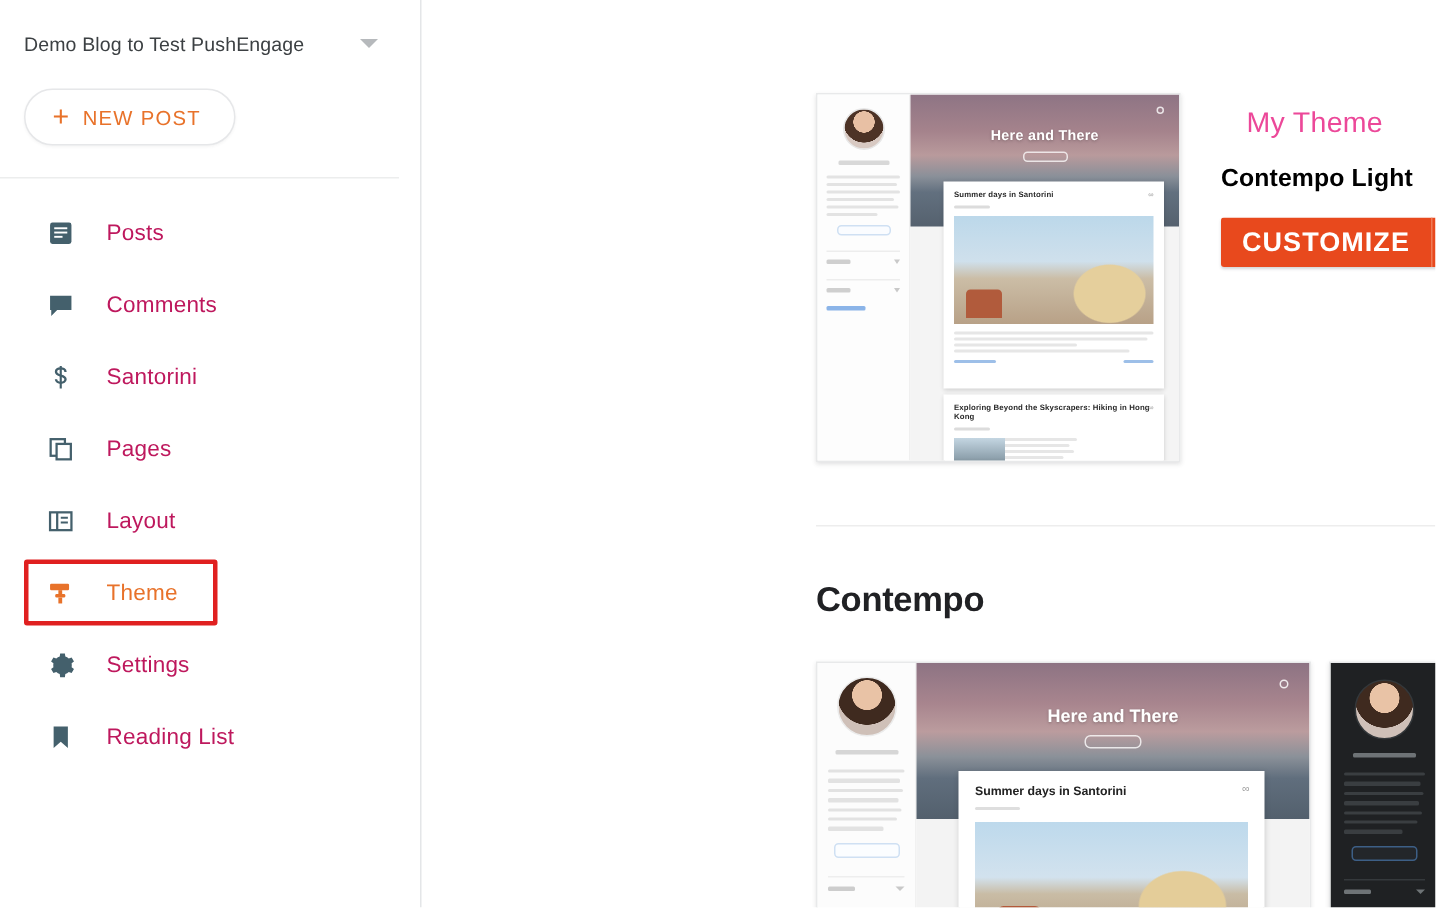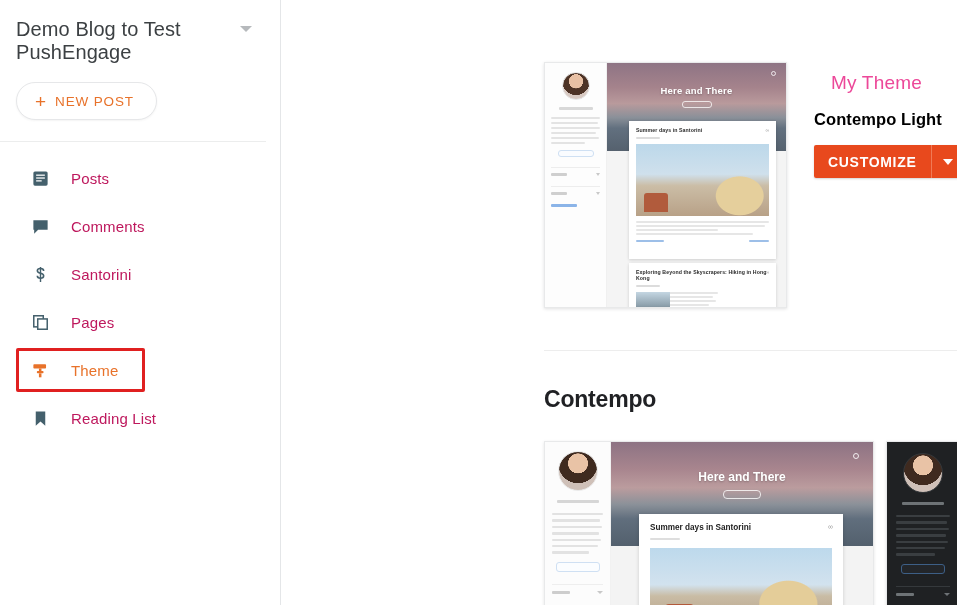--- a/index.html
+++ b/index.html
@@ -14,21 +14,21 @@
   
   .sidebar {
     width: 281px; height: 605px;
     border-right: 1px solid #e4e6e8;
     background: #fff;
     flex-shrink: 0;
     position: relative;
   }
   .blog-head { padding: 18px 16px 0 16px; position: relative; }
   .blog-title {
-    font-size: 20px; color: #3c4043; line-height: 23px;
+    font-size: 13px; color: #3c4043; line-height: 23px;
     letter-spacing: .1px; max-width: 205px;
   }
   .blog-caret {
     position: absolute; right: 28px; top: 26px;
     width: 0; height: 0;
     border-left: 6px solid transparent;
     border-right: 6px solid transparent;
     border-top: 6px solid #b6b9bc;
   }
   .newpost-wrap { padding: 18px 0 0 16px; }
@@ -173,21 +173,21 @@
     font-size: 16.5px; color: #000000; font-weight: 700;
     margin-top: 16px; letter-spacing: .1px; white-space: nowrap;
   }
   .cust-group {
     display: inline-flex; margin-top: 16px;
     border-radius: 2px; overflow: hidden;
     box-shadow: 0 1px 2px rgba(60,64,67,.22);
   }
   .cust-btn {
     background: #e8491d; color: #fff; border: none; cursor: pointer;
-    font-family: inherit; font-size: 14px; font-weight: 700;
+    font-family: inherit; font-size: 18px; font-weight: 700;
     letter-spacing: .7px; padding: 0 14px; height: 33px;
   }
   .cust-arrow {
     background: #e8491d; width: 33px; height: 33px; cursor: pointer;
     border-left: 1px solid #f07a56;
     display: flex; align-items: center; justify-content: center;
   }
   .cust-arrow i {
     width: 0; height: 0; border-left: 5px solid transparent;
     border-right: 5px solid transparent; border-top: 6px solid #fff;
@@ -331,34 +331,52 @@
       <div class="nav-item">
         <span class="nav-ico">
           <svg width="19" height="19" viewBox="0 0 24 24" fill="none" stroke="currentColor" stroke-width="1.9">
               <rect x="3.5" y="3.5" width="12" height="14"></rect>
               <rect x="8.5" y="7.5" width="12" height="13" fill="#fff"></rect>
             </svg>
         </span>
         <span class="nav-label">Pages</span>
       </div>
 
+      <div class="nav-item">
+        <span class="nav-ico">
+          <svg width="19" height="19" viewBox="0 0 24 24" fill="none" stroke="currentColor" stroke-width="1.9">
+              <rect x="3" y="4.5" width="18" height="15"></rect>
+              <path d="M9 4.5v15"></path>
+              <path d="M12 9h6M12 13h6" stroke-width="1.6"></path>
+            </svg>
+        </span>
+        <span class="nav-label">Layout</span>
+      </div>
 
       <div class="nav-item active">
         <span class="nav-ico">
           <svg width="19" height="19" viewBox="0 0 24 24" fill="currentColor">
               <rect x="3" y="4" width="16" height="5.4" rx="1"></rect>
               <rect x="10" y="9.4" width="3.2" height="4.2"></rect>
               <rect x="7.4" y="12.6" width="8.4" height="3" rx="1"></rect>
               <rect x="10" y="15.6" width="3.2" height="5"></rect>
             </svg>
         </span>
         <span class="nav-label">Theme</span>
         <span class="hl-box"></span>
       </div>
 
+      <div class="nav-item">
+        <span class="nav-ico">
+          <svg width="19" height="19" viewBox="0 0 24 24" fill="currentColor">
+              <path d="M12 8.2a3.8 3.8 0 1 0 0 7.6 3.8 3.8 0 0 0 0-7.6zm9.3 3.8c0-.6-.05-1.1-.15-1.7l2-1.5-2-3.4-2.4 1a7.6 7.6 0 0 0-2.9-1.7L15.5 2h-4l-.35 2.7a7.6 7.6 0 0 0-2.9 1.7l-2.4-1-2 3.4 2 1.5c-.1.6-.15 1.1-.15 1.7s.05 1.1.15 1.7l-2 1.5 2 3.4 2.4-1a7.6 7.6 0 0 0 2.9 1.7L11.5 22h4l.35-2.7a7.6 7.6 0 0 0 2.9-1.7l2.4 1 2-3.4-2-1.5c.1-.6.15-1.1.15-1.7z"></path>
+            </svg>
+        </span>
+        <span class="nav-label">Settings</span>
+      </div>
 
       <div class="nav-item">
         <span class="nav-ico">
           <svg width="19" height="19" viewBox="0 0 24 24" fill="currentColor">
               <path d="M6 3h12v18l-6-5.2L6 21z"></path>
             </svg>
         </span>
         <span class="nav-label">Reading List</span>
       </div>
 

